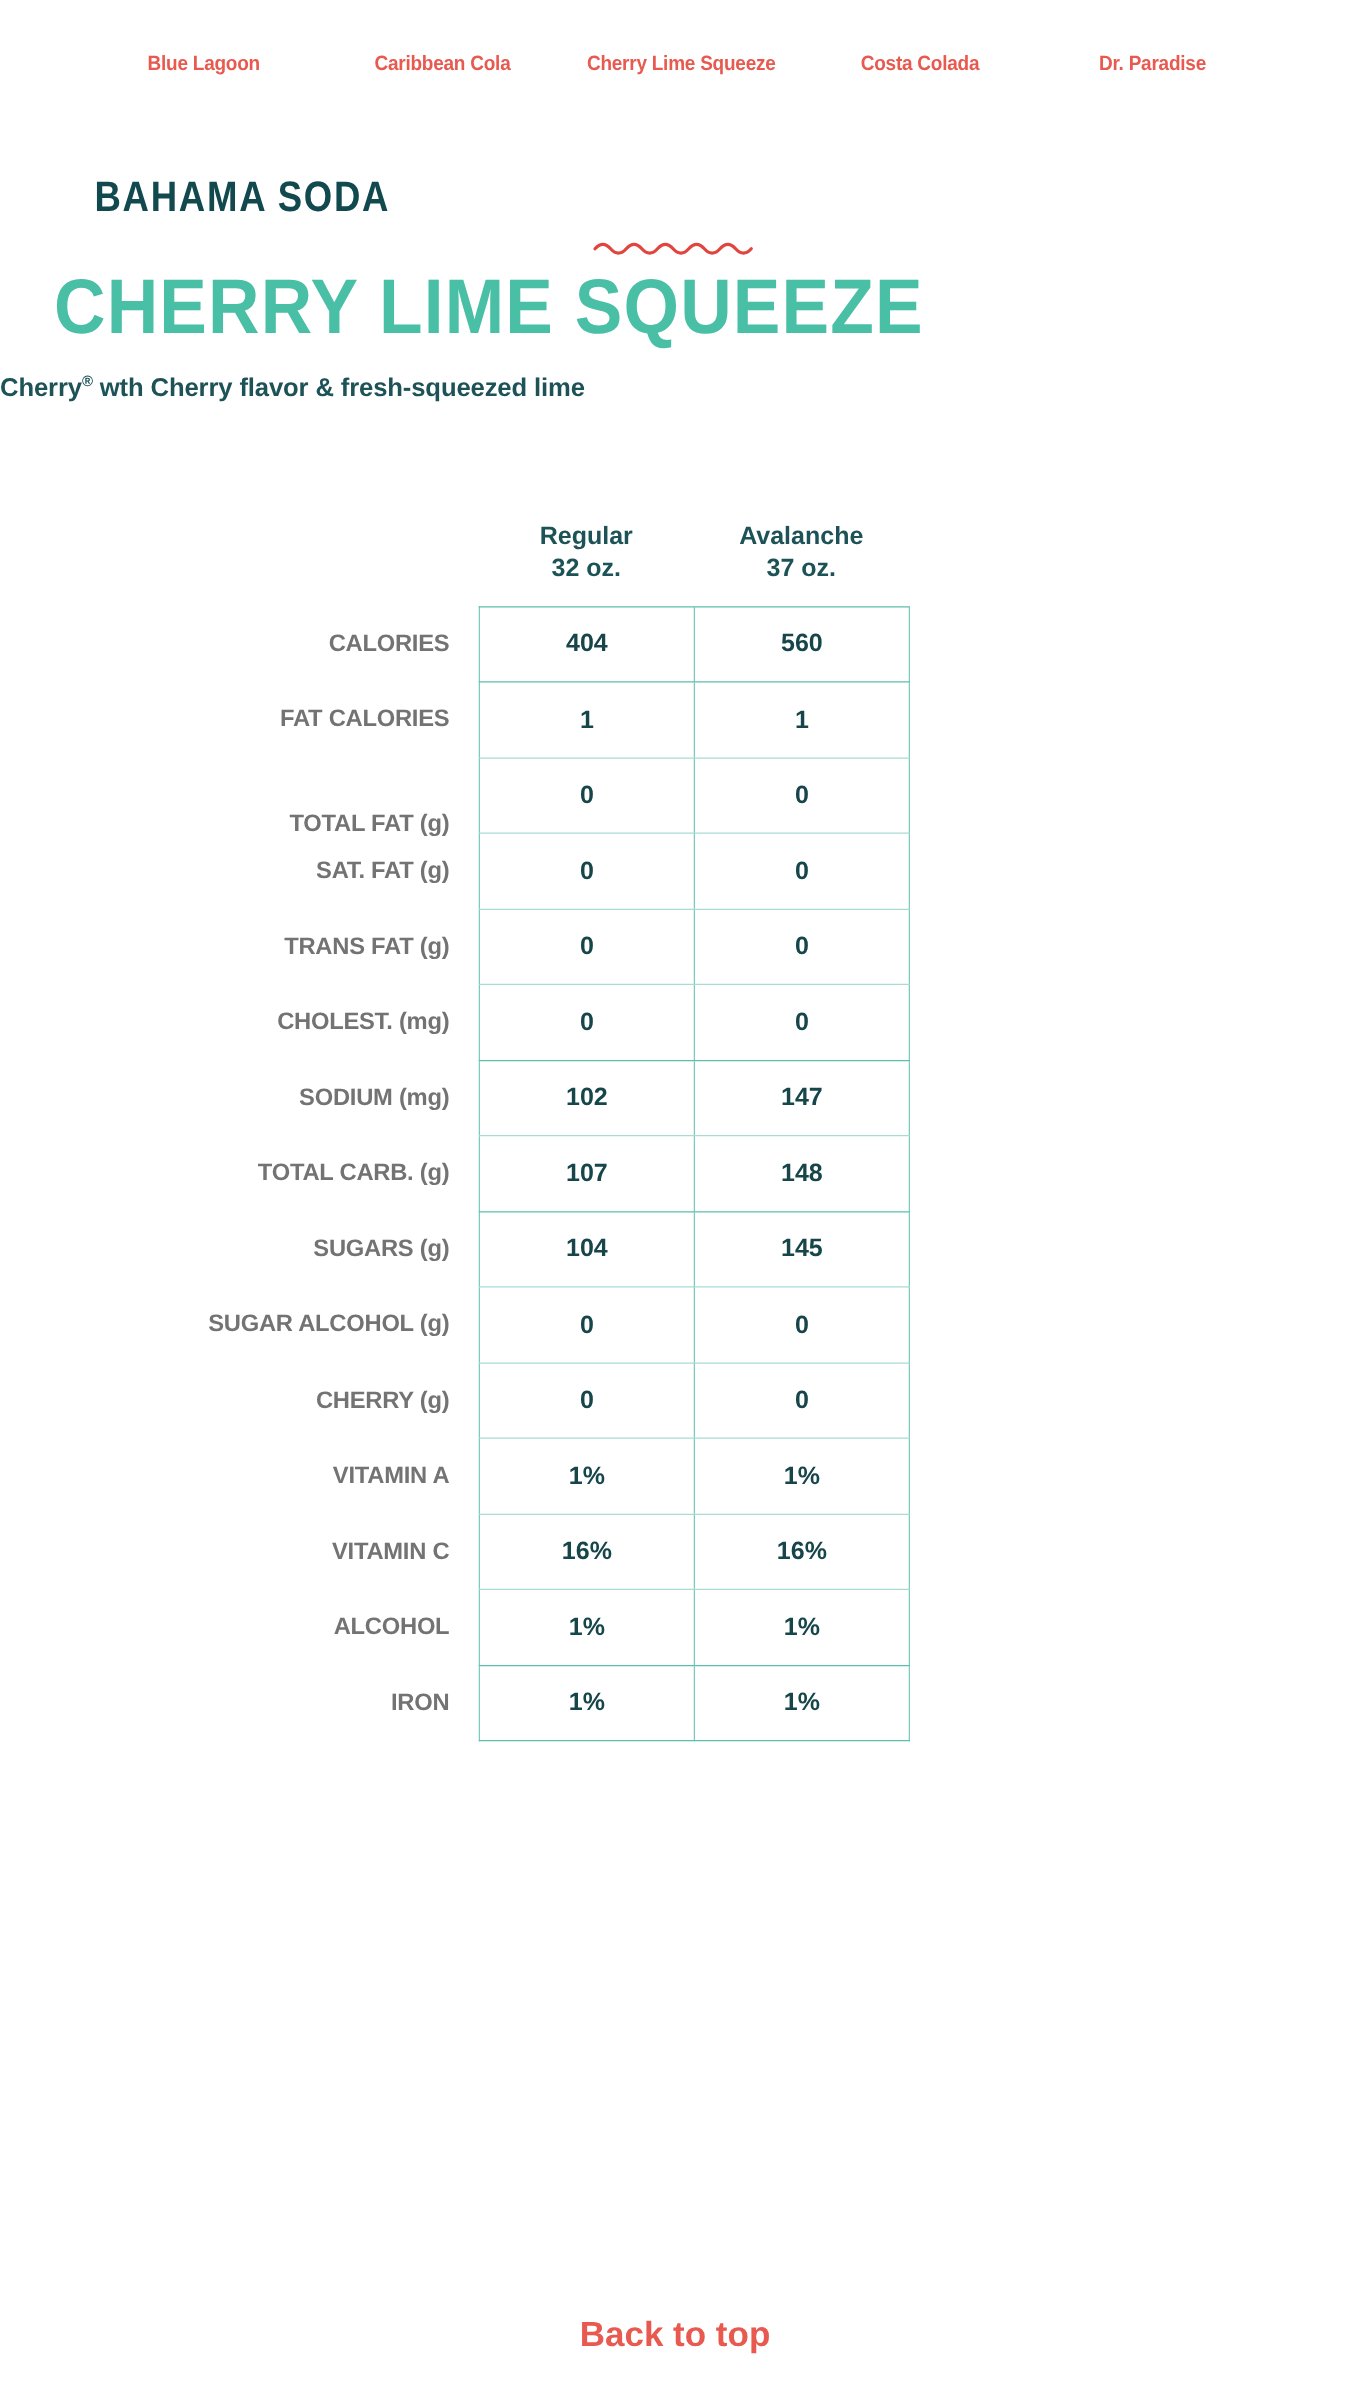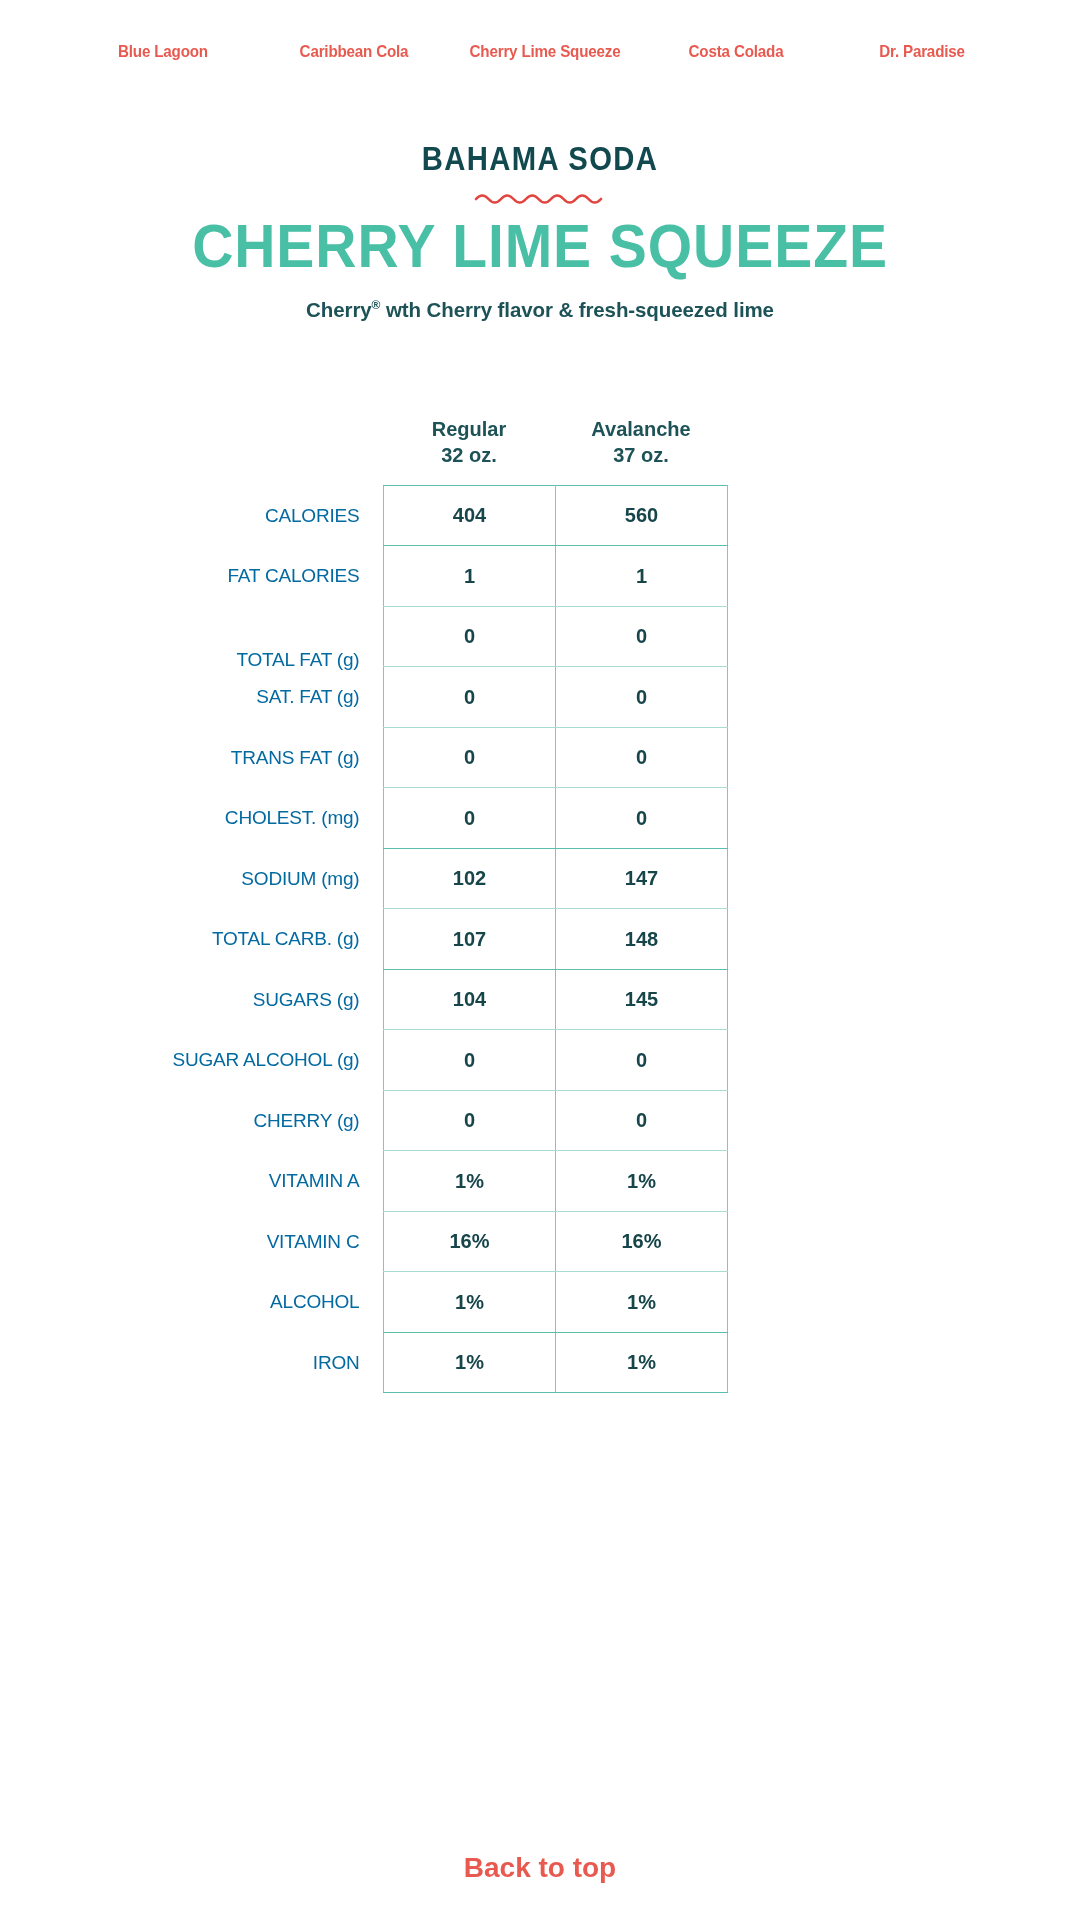--- a/index.html
+++ b/index.html
@@ -29,21 +29,21 @@
     transform:scaleX(0.92);
     cursor:pointer;
   }
   .nav-item.w1 { width:196px; }
   .nav-item.w2 { width:186px; }
   .nav-item.w3 { width:196px; }
   .nav-item.w4 { width:186px; }
   .nav-item.w5 { width:186px; }
 
   
-  .header { position:absolute; top:140px; left:0; width:1080px; text-align:center; }
+  .header { position:absolute; top:140px; left:0; width:1080px; text-align:left; }
 
   .brand {
     font-size:34px;
     font-weight:bold;
     letter-spacing:1.6px;
     color:#11494e;
     transform:scaleX(0.86);
     line-height:1.1;
   }
 
@@ -94,22 +94,22 @@
   }
   .nutri td { padding:0; }
 
   .row-label {
     width:383px;
     position:absolute;
     left:0;
     text-align:right;
     padding-right:24px;
     font-size:19px;
-    font-weight:normal;
-    color:#0369a1;
+    font-weight:bold;
+    color:#737373;
     letter-spacing:-0.2px;
     white-space:nowrap;
   }
 
   .tr { position:relative; height:60.5px; }
 
   .cell {
     width:172px;
     height:60.5px;
     text-align:center;

